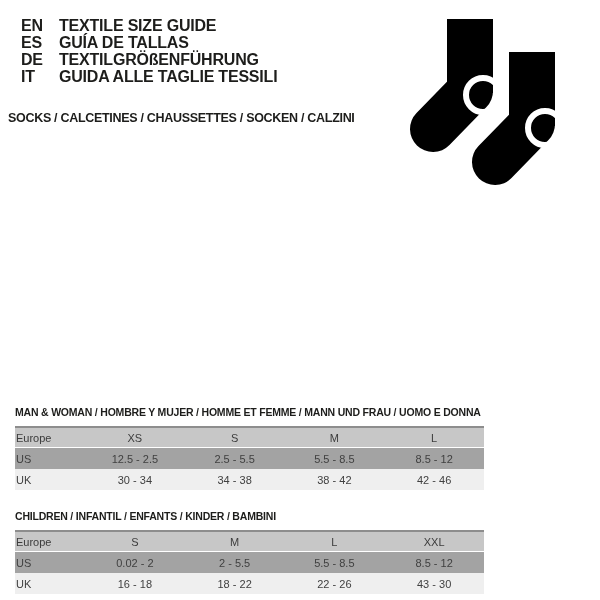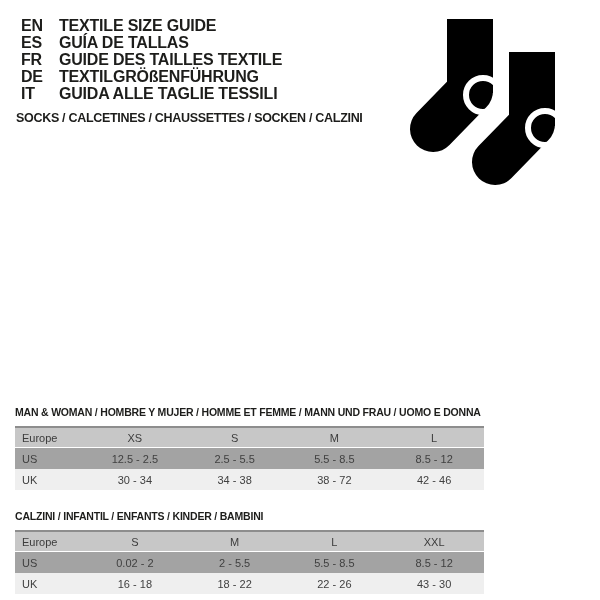--- a/index.html
+++ b/index.html
@@ -16,21 +16,21 @@
   .lang-block { position: absolute; top: 17px; left: 21px; }
   .lang-row {
     height: 17px; line-height: 17px;
     font-size: 16px; font-weight: bold;
     letter-spacing: -0.2px;
     white-space: nowrap;
   }
   .lang-code { display: inline-block; width: 38px; }
 
   .category-line {
-    position: absolute; top: 111px; left: 16px;
+    position: absolute; top: 111px; left: 8px;
     font-size: 12.5px; font-weight: bold;
     letter-spacing: -0.3px;
     white-space: nowrap;
   }
 
   
   .socks-wrap { position: absolute; left: 400px; top: 0px; width: 190px; height: 200px; }
 
   
   .table-block { position: absolute; left: 15px; width: 469px; }
@@ -56,36 +56,33 @@
   .size-table th {
     background: #c7c7c7;
     font-weight: normal;
     color: #3c3c3c;
     height: 19px;
     border-bottom: 1px solid #ffffff;
     text-align: center;
     padding: 0;
   }
   .size-table td { height: 21px; text-align: center; padding: 0; }
-  .size-table th:first-child, .size-table td:first-child { text-align: left; padding-left: 7px; }
+  .size-table th:first-child, .size-table td:first-child { text-align: left; padding-left: 1px; }
   .size-table tbody tr.row-even { background: #a3a3a3; }
   .size-table tbody tr.row-odd { background: #efefef; }
 </style>
 </head>
 <body>
 
 <div class="lang-block">
   <div class="lang-row">
     <span class="lang-code">EN</span><span class="lang-label">TEXTILE SIZE GUIDE</span>
   </div>
   <div class="lang-row">
     <span class="lang-code">ES</span><span class="lang-label">GUÍA DE TALLAS</span>
-  </div>
-  <div class="lang-row">
-    <span class="lang-code">FR</span><span class="lang-label">GUIDE DES TAILLES TEXTILE</span>
   </div>
   <div class="lang-row">
     <span class="lang-code">DE</span><span class="lang-label">TEXTILGRÖßENFÜHRUNG</span>
   </div>
   <div class="lang-row">
     <span class="lang-code">IT</span><span class="lang-label">GUIDA ALLE TAGLIE TESSILI</span>
   </div>
 </div>
 
 <div class="category-line">SOCKS / CALCETINES / CHAUSSETTES / SOCKEN / CALZINI</div>
@@ -131,29 +128,29 @@
         <td>US</td>
         <td>12.5 - 2.5</td>
         <td>2.5 - 5.5</td>
         <td>5.5 - 8.5</td>
         <td>8.5 - 12</td>
       </tr>
       <tr class="row-odd">
         <td>UK</td>
         <td>30 - 34</td>
         <td>34 - 38</td>
-        <td>38 - 72</td>
+        <td>38 - 42</td>
         <td>42 - 46</td>
       </tr>
     </tbody>
   </table>
 </div>
 
 <div class="table-block t2">
-  <div class="table-title">CALZINI / INFANTIL / ENFANTS / KINDER / BAMBINI</div>
+  <div class="table-title">CHILDREN / INFANTIL / ENFANTS / KINDER / BAMBINI</div>
   <table class="size-table">
     <colgroup>
         <col class="c-region">
         <col>
         <col>
         <col>
         <col>
       </colgroup>
     <thead>
       <tr>

